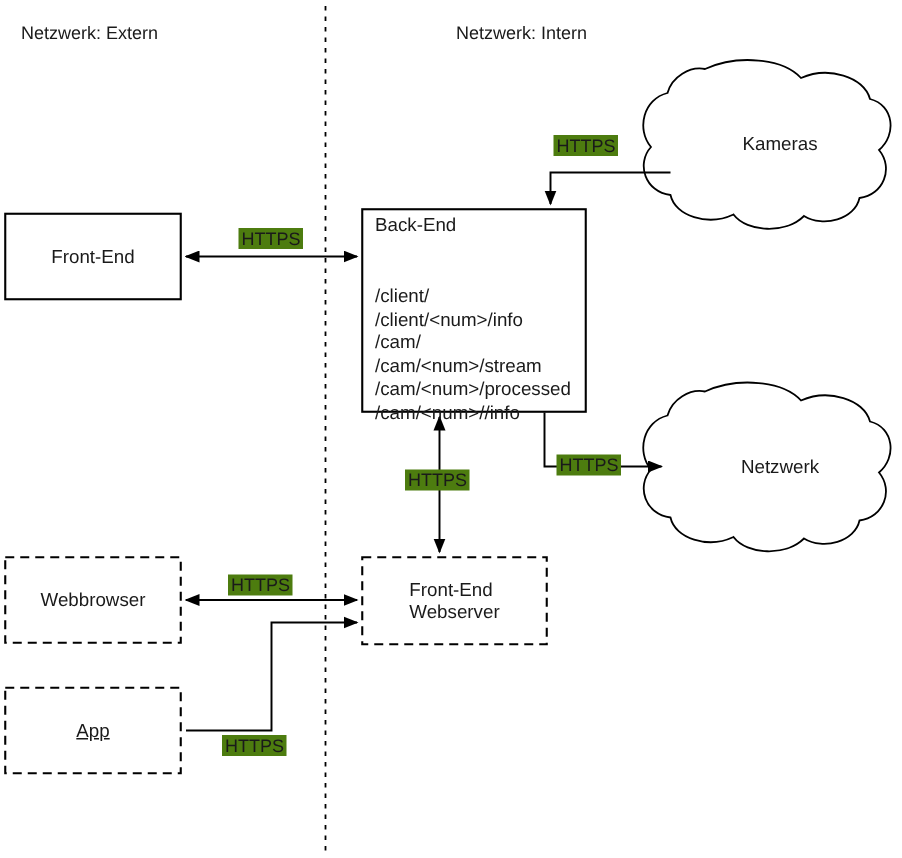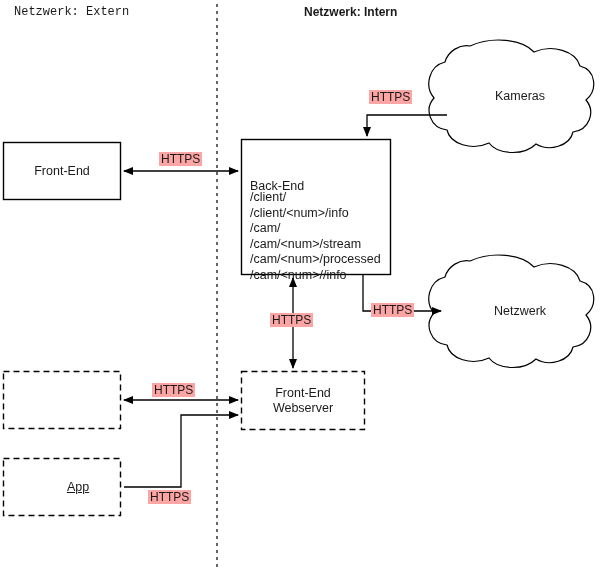--- a/index.html
+++ b/index.html
@@ -20,39 +20,39 @@
     left: 0;
     top: 0;
     width: 601px;
     height: 572px;
   }
   .node-label {
     position: absolute;
     display: flex;
     align-items: center;
     justify-content: center;
-    text-align: center;
+    text-align: left;
     color: #1a1a1a;
     font-size: 12.5px;
     line-height: 15px;
     white-space: pre-line;
     pointer-events: none;
   }
   .zone-title {
     position: absolute;
     color: #1a1a1a;
     font-size: 12px;
     white-space: nowrap;
   }
   .edge-label {
     position: absolute;
     color: #1a1a1a;
     font-size: 12px;
     white-space: nowrap;
-    background: #fca5a5;
+    background: #4d7c0f;
     padding: 0 2px;
     text-align: right;
   }
   .backend-title {
     position: absolute;
     color: #1a1a1a;
     font-size: 12.5px;
     white-space: nowrap;
   }
   .backend-routes {
@@ -121,41 +121,42 @@
 
     <path d="M 363 275 L 363 311 L 441 311" fill="none" stroke="#000000" stroke-width="1.3" marker-end="url(#arrowEnd)"></path>
 
     <line x1="293" y1="278" x2="293" y2="368" stroke="#000000" stroke-width="1.3" marker-start="url(#arrowStart)" marker-end="url(#arrowEnd)"></line>
 
     <line x1="124" y1="400" x2="238" y2="400" stroke="#000000" stroke-width="1.3" marker-start="url(#arrowStart)" marker-end="url(#arrowEnd)"></line>
 
     <path d="M 238 415 L 181 415 L 181 487 L 124 487" fill="none" stroke="#000000" stroke-width="1.3" marker-start="url(#arrowStart)"></path>
   </svg>
 
-  <div class="zone-title" style="left:14px; top:5px;font-family:Liberation Mono, monospace;">Netzwerk: Extern</div>
+  <div class="zone-title" style="left:14px; top:15px;">Netzwerk: Extern</div>
 
-  <div class="zone-title" style="left:304px; top:5px;font-weight:bold;">Netzwerk: Intern</div>
+  <div class="zone-title" style="left:304px; top:15px;">Netzwerk: Intern</div>
 
   <div class="node-label" style="left:3px; top:142px; width:118px; height:58px;">Front-End</div>
 
-  <div class="backend-title" style="left:250px; top:143px;margin-top:36px;">Back-End</div>
+  <div class="backend-title" style="left:250px; top:143px;">Back-End</div>
 
   <div class="backend-routes" style="left:250px; top:174px;">/client/
 /client/&lt;num&gt;/info
 /cam/
 /cam/&lt;num&gt;/stream
 /cam/&lt;num&gt;/processed
 /cam/&lt;num&gt;//info</div>
 
   <div class="node-label" style="left:447px; top:78px; width:146px; height:36px;">Kameras</div>
 
   <div class="node-label" style="left:447px; top:293px; width:146px; height:36px;">Netzwerk</div>
 
+  <div class="node-label" style="left:3px; top:371px; width:118px; height:58px;">Webbrowser</div>
 
-  <div class="node-label" style="left:19px; top:458px; width:118px; height:58px;text-decoration:underline;">App</div>
+  <div class="node-label" style="left:3px; top:458px; width:118px; height:58px;text-decoration:underline;">App</div>
 
   <div class="node-label" style="left:241px; top:371px; width:124px; height:59px;">Front-End
 Webserver</div>
 
   <div class="edge-label" style="left:159px; top:152px;">HTTPS</div>
 
   <div class="edge-label" style="left:369px; top:90px;">HTTPS</div>
 
   <div class="edge-label" style="left:371px; top:303px;">HTTPS</div>
 

